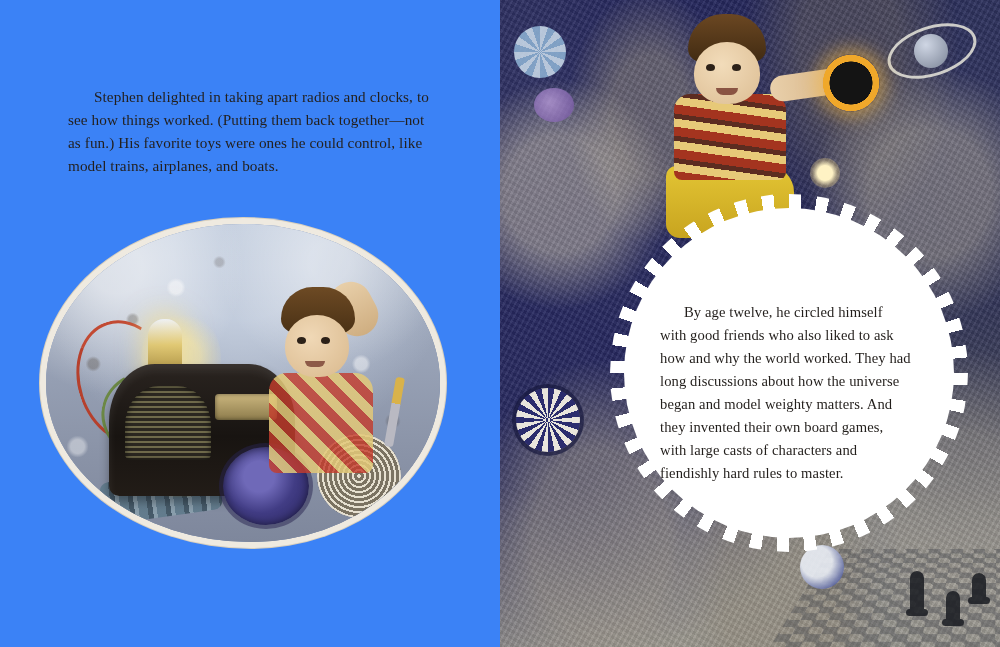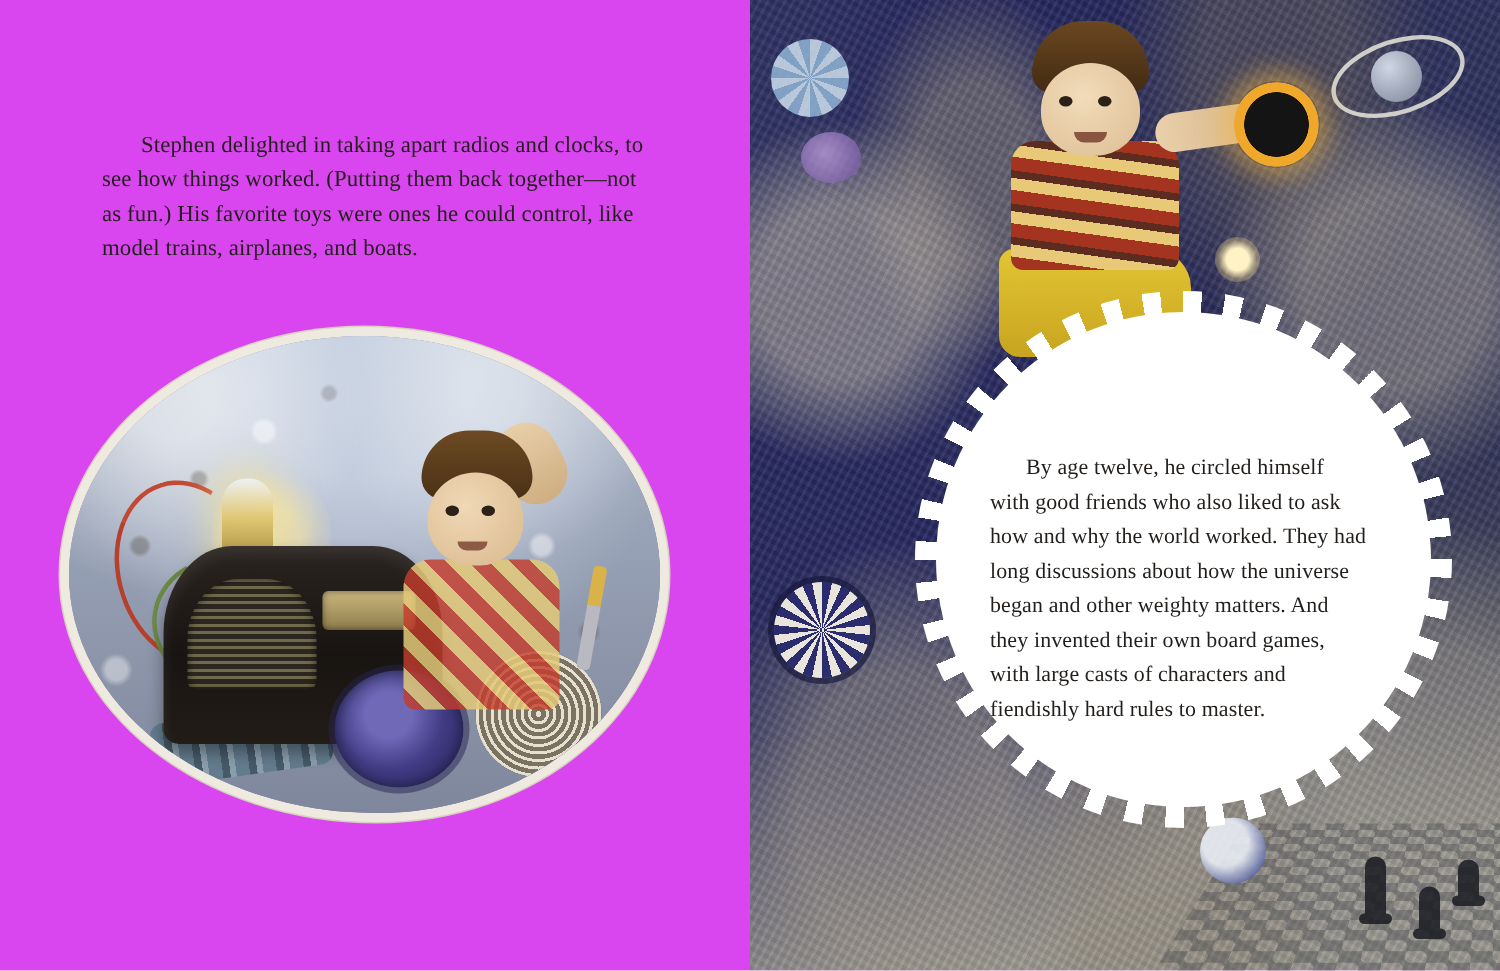--- a/index.html
+++ b/index.html
@@ -18,21 +18,21 @@
     width: 1000px;
     height: 647px;
     display: flex;
   }
 
   
   .page-left {
     position: relative;
     width: 500px;
     height: 647px;
-    background: #d946ef;
+    background: #3b82f6;
     flex: 0 0 500px;
   }
   .left-text {
     position: absolute;
     left: 68px;
     top: 70px;
     width: 368px;
     font-size: 15.2px;
     line-height: 1.52;
     color: #231f1c;
@@ -603,16 +603,16 @@
       <div class="eye eye-r1"></div>
       <div class="eye eye-r2"></div>
       <div class="mouth-r"></div>
       <div class="eclipse"></div>
       <div class="small-glow"></div>
     </div>
 
     <div class="r-circle-rays"></div>
     <div class="r-circle-text"></div>
 
-    <p class="r-text">By age twelve, he circled himself with good friends who also liked to ask how and why the world worked. They had long discussions about how the universe began and other weighty matters. And they invented their own board games, with large casts of characters and fiendishly hard rules to master.</p>
+    <p class="r-text">By age twelve, he circled himself with good friends who also liked to ask how and why the world worked. They had long discussions about how the universe began and model weighty matters. And they invented their own board games, with large casts of characters and fiendishly hard rules to master.</p>
   </div>
 
 </div>
 
 </body></html>

